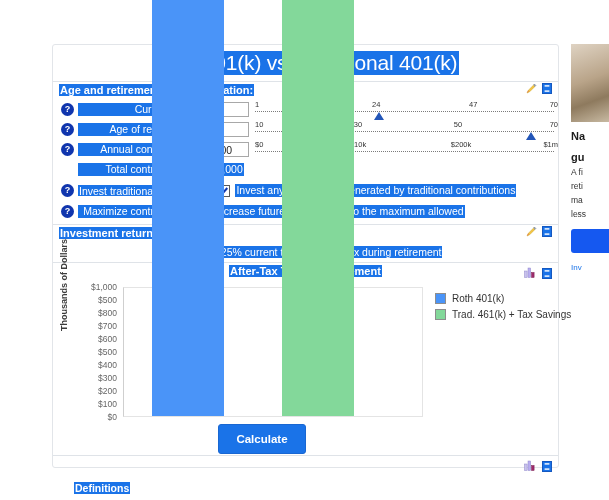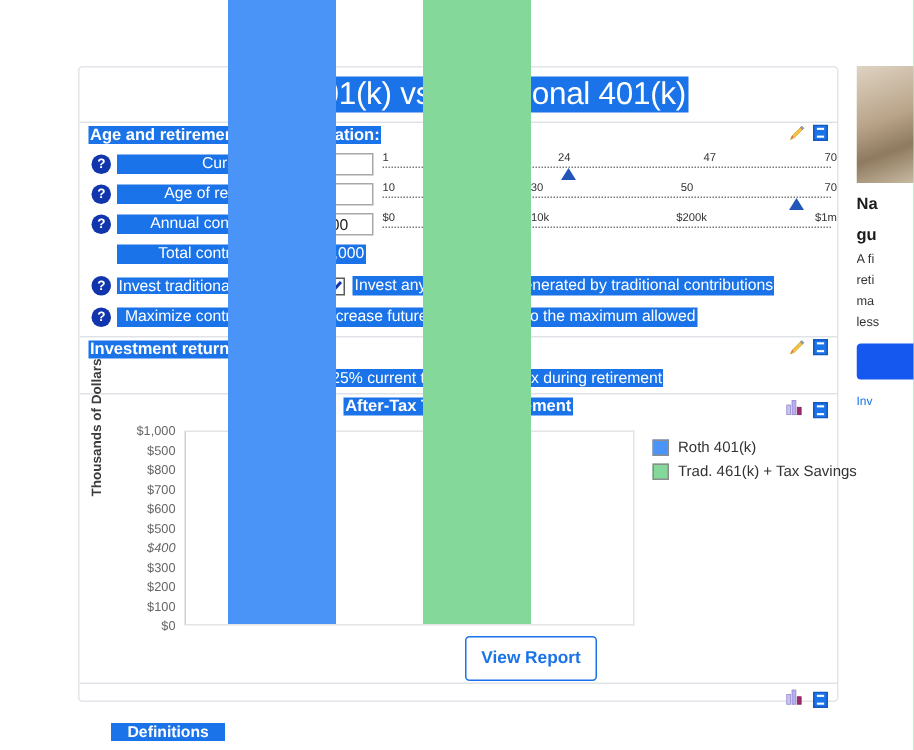--- a/index.html
+++ b/index.html
@@ -148,21 +148,21 @@
   .btn-view{
     position:absolute;left:310px;top:424px;width:88px;height:30px;
     background:#fff;color:#1a73e8;border:1px solid #1a73e8;border-radius:3px;
     font-size:11.5px;font-weight:bold;cursor:pointer;
     font-family:"Liberation Sans",sans-serif;
   }
 
   
   .definitions{
     position:absolute;left:74px;top:482px;font-size:10.5px;font-weight:bold;
-    color:#fff;background:#1a73e8;padding:0 11px;
+    color:#fff;background:#1a73e8;padding:0 1px;
   }
 
   
   .rail{
     position:absolute;left:571px;top:44px;width:42px;height:330px;overflow:hidden;
   }
   .rail-img{width:42px;height:78px;background:linear-gradient(160deg,#dfd3c3 0%,#b9a489 45%,#8e7a5e 70%,#cbbda6 100%);}
   .rail-h{
     margin-top:8px;font-size:11px;font-weight:bold;color:#1b1b1b;line-height:13px;
     overflow:hidden;white-space:nowrap;
@@ -317,21 +317,21 @@
 
     <div class="chart-wrap">
       <div class="ylabel">Thousands of Dollars</div>
       <div class="yticks" id="yticks">
           <div class="ytick" style="top: 8px;">$1,000</div>
           <div class="ytick" style="top: 21px;">$500</div>
           <div class="ytick" style="top: 34px;">$800</div>
           <div class="ytick" style="top: 47px;">$700</div>
           <div class="ytick" style="top: 60px;">$600</div>
           <div class="ytick" style="top: 73px;">$500</div>
-          <div class="ytick" style="top: 86px; font-style: italic;">$400</div>
+          <div class="ytick" style="top: 86px;">$400</div>
           <div class="ytick" style="top: 99px;">$300</div>
           <div class="ytick" style="top: 112px;">$200</div>
           <div class="ytick" style="top: 125px;">$100</div>
           <div class="ytick" style="top: 138px;">$0</div>
         </div>
       <div class="plot" id="plot">
           <div class="bar" style="left: 28px; width: 72px; height: 118657px; background: rgb(74, 148, 248);"></div>
           <div class="bar" style="left: 158px; width: 72px; height: 120824px; background: rgb(131, 216, 154);"></div>
         </div>
       <div class="legend">
@@ -360,21 +360,21 @@
             <rect x="0.5" y="0.5" width="9" height="10" fill="#1a73e8" stroke="#1558c0"></rect>
             <rect x="2.6" y="2.2" width="4.8" height="1.4" fill="#ffffff"></rect>
             <rect x="2.6" y="7.4" width="4.8" height="1.4" fill="#ffffff"></rect>
           </svg>
         </span>
       </div>
     </div>
 
   </div>
 
-  <button class="btn-view">View Report</button>
+  <button class="btn-calc">Calculate</button>
 
   <div class="definitions">Definitions</div>
 
   <div class="rail">
     <div class="rail-img"></div>
     <div class="rail-h">Na</div>
     <div class="rail-h">gu</div>
     <div class="rail-p">A fi</div>
     <div class="rail-p">reti</div>
     <div class="rail-p">ma</div>

